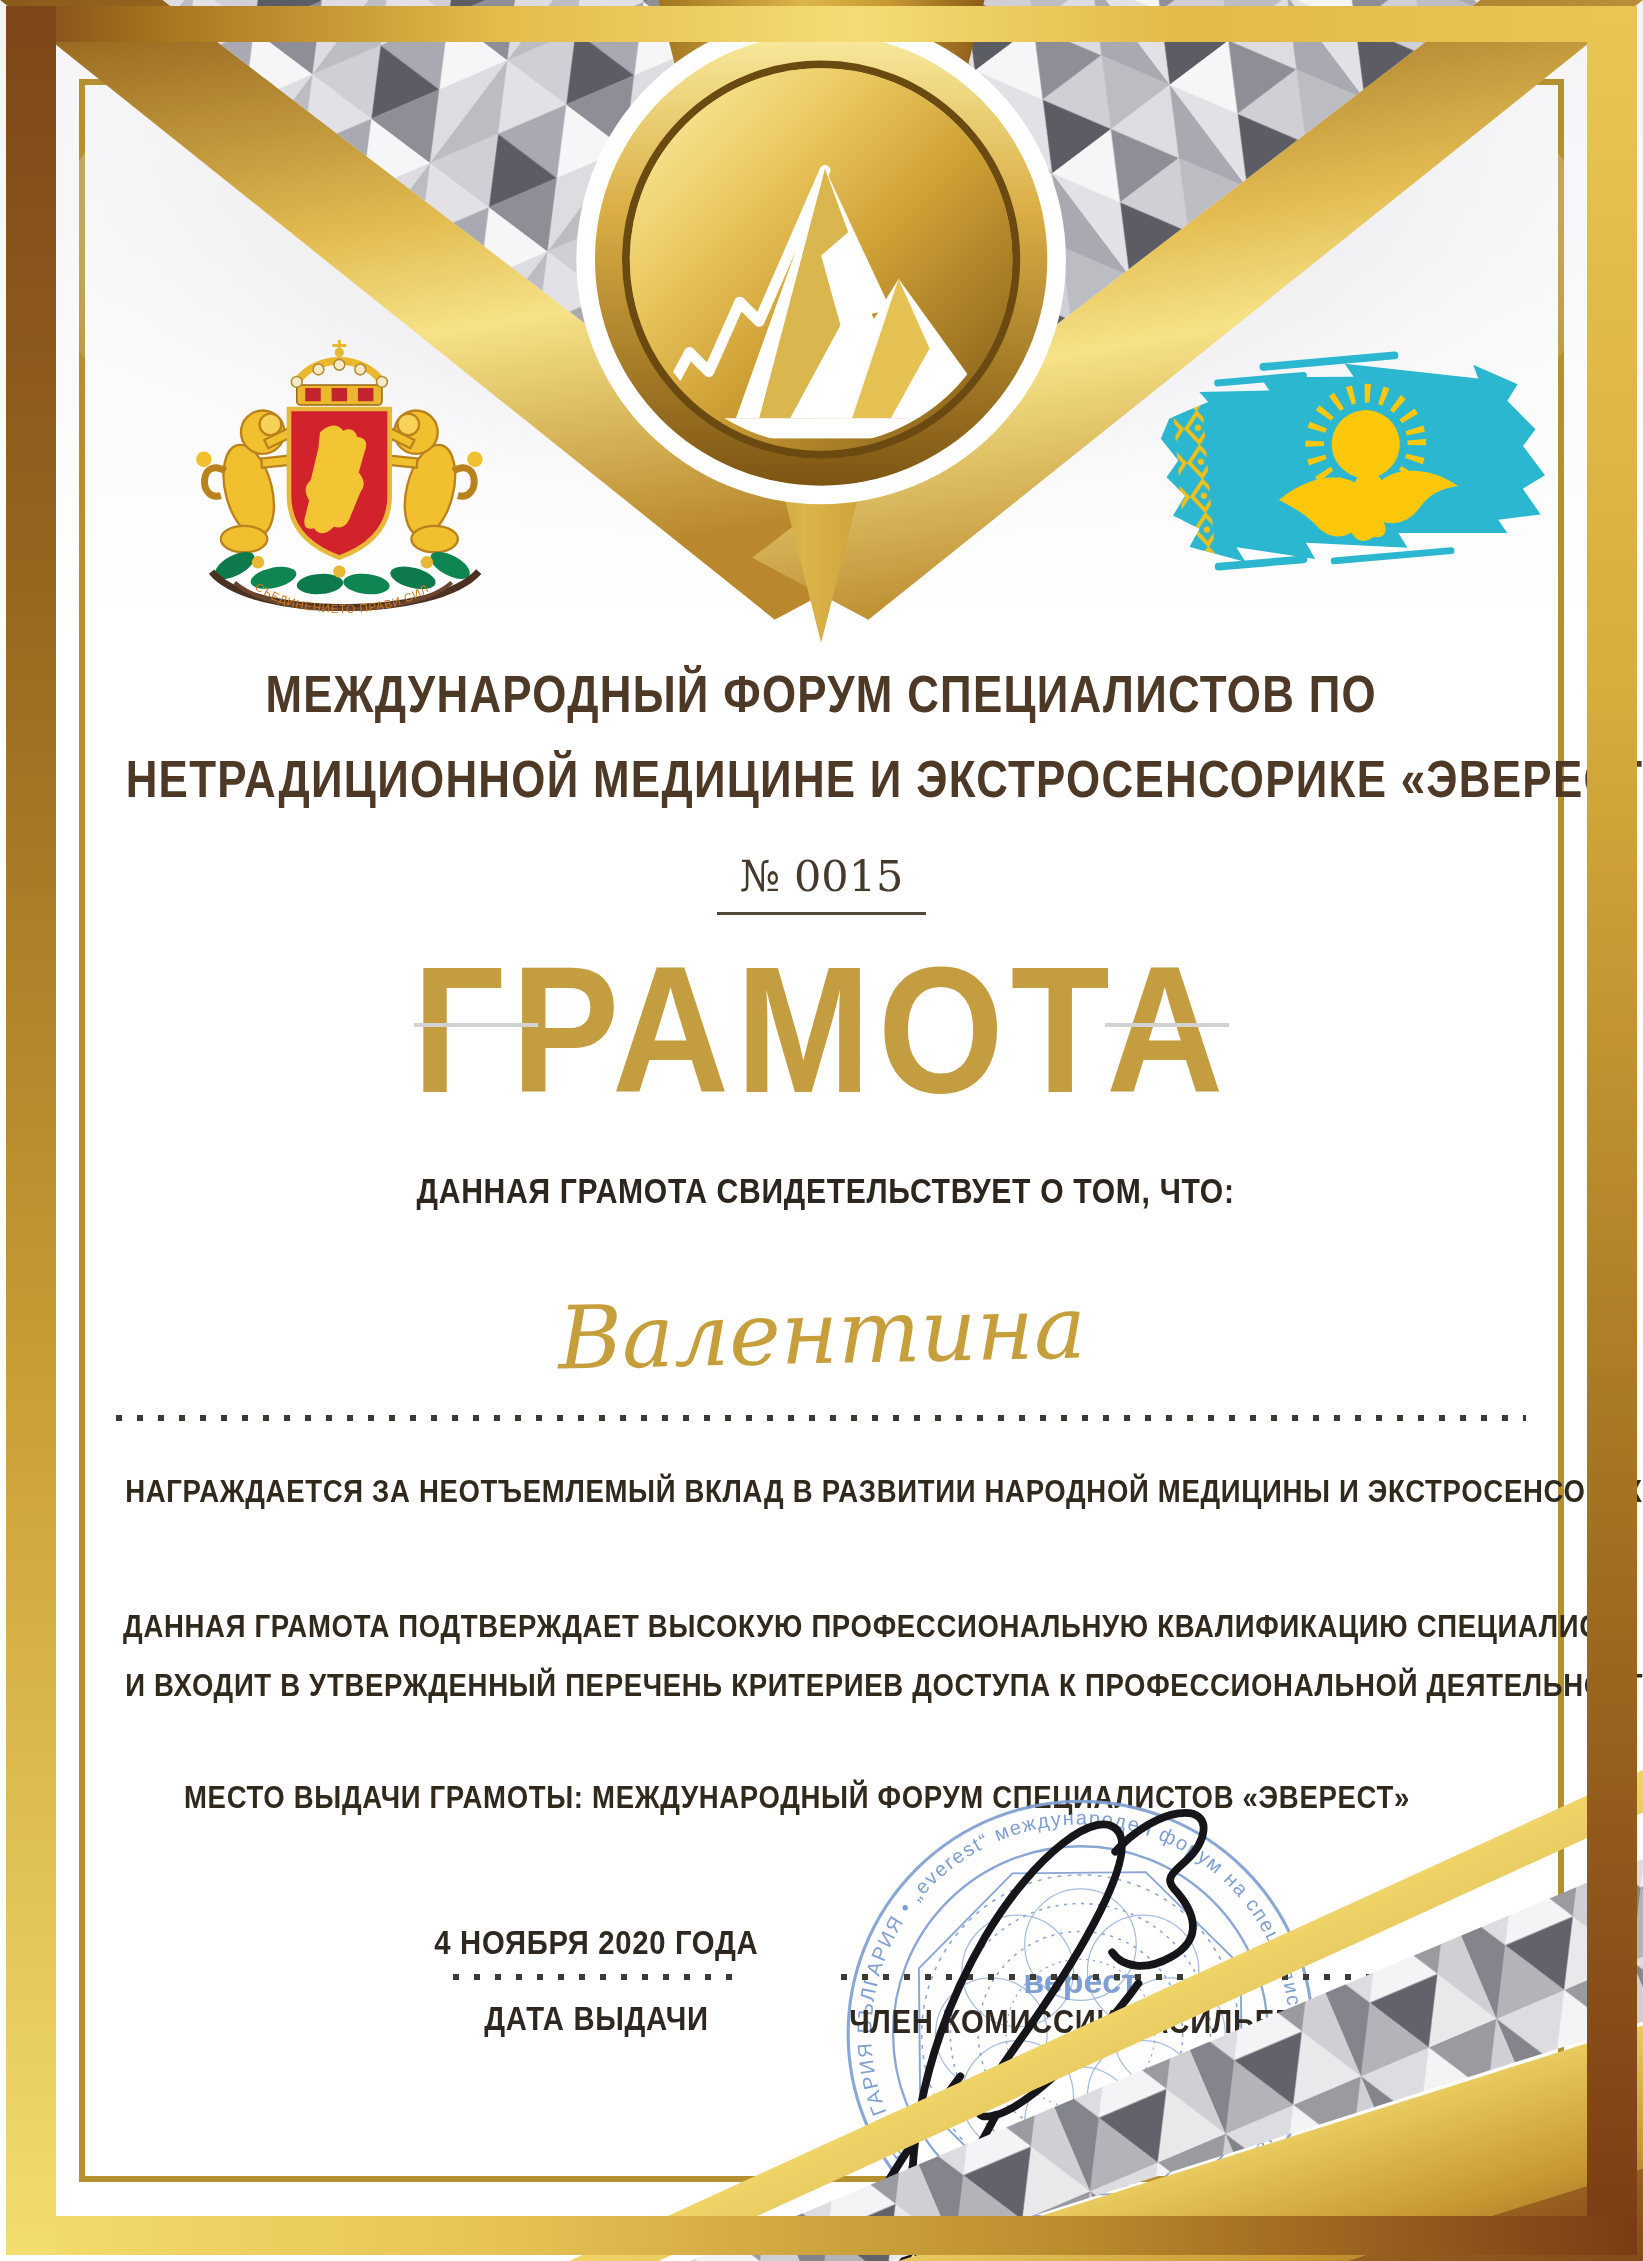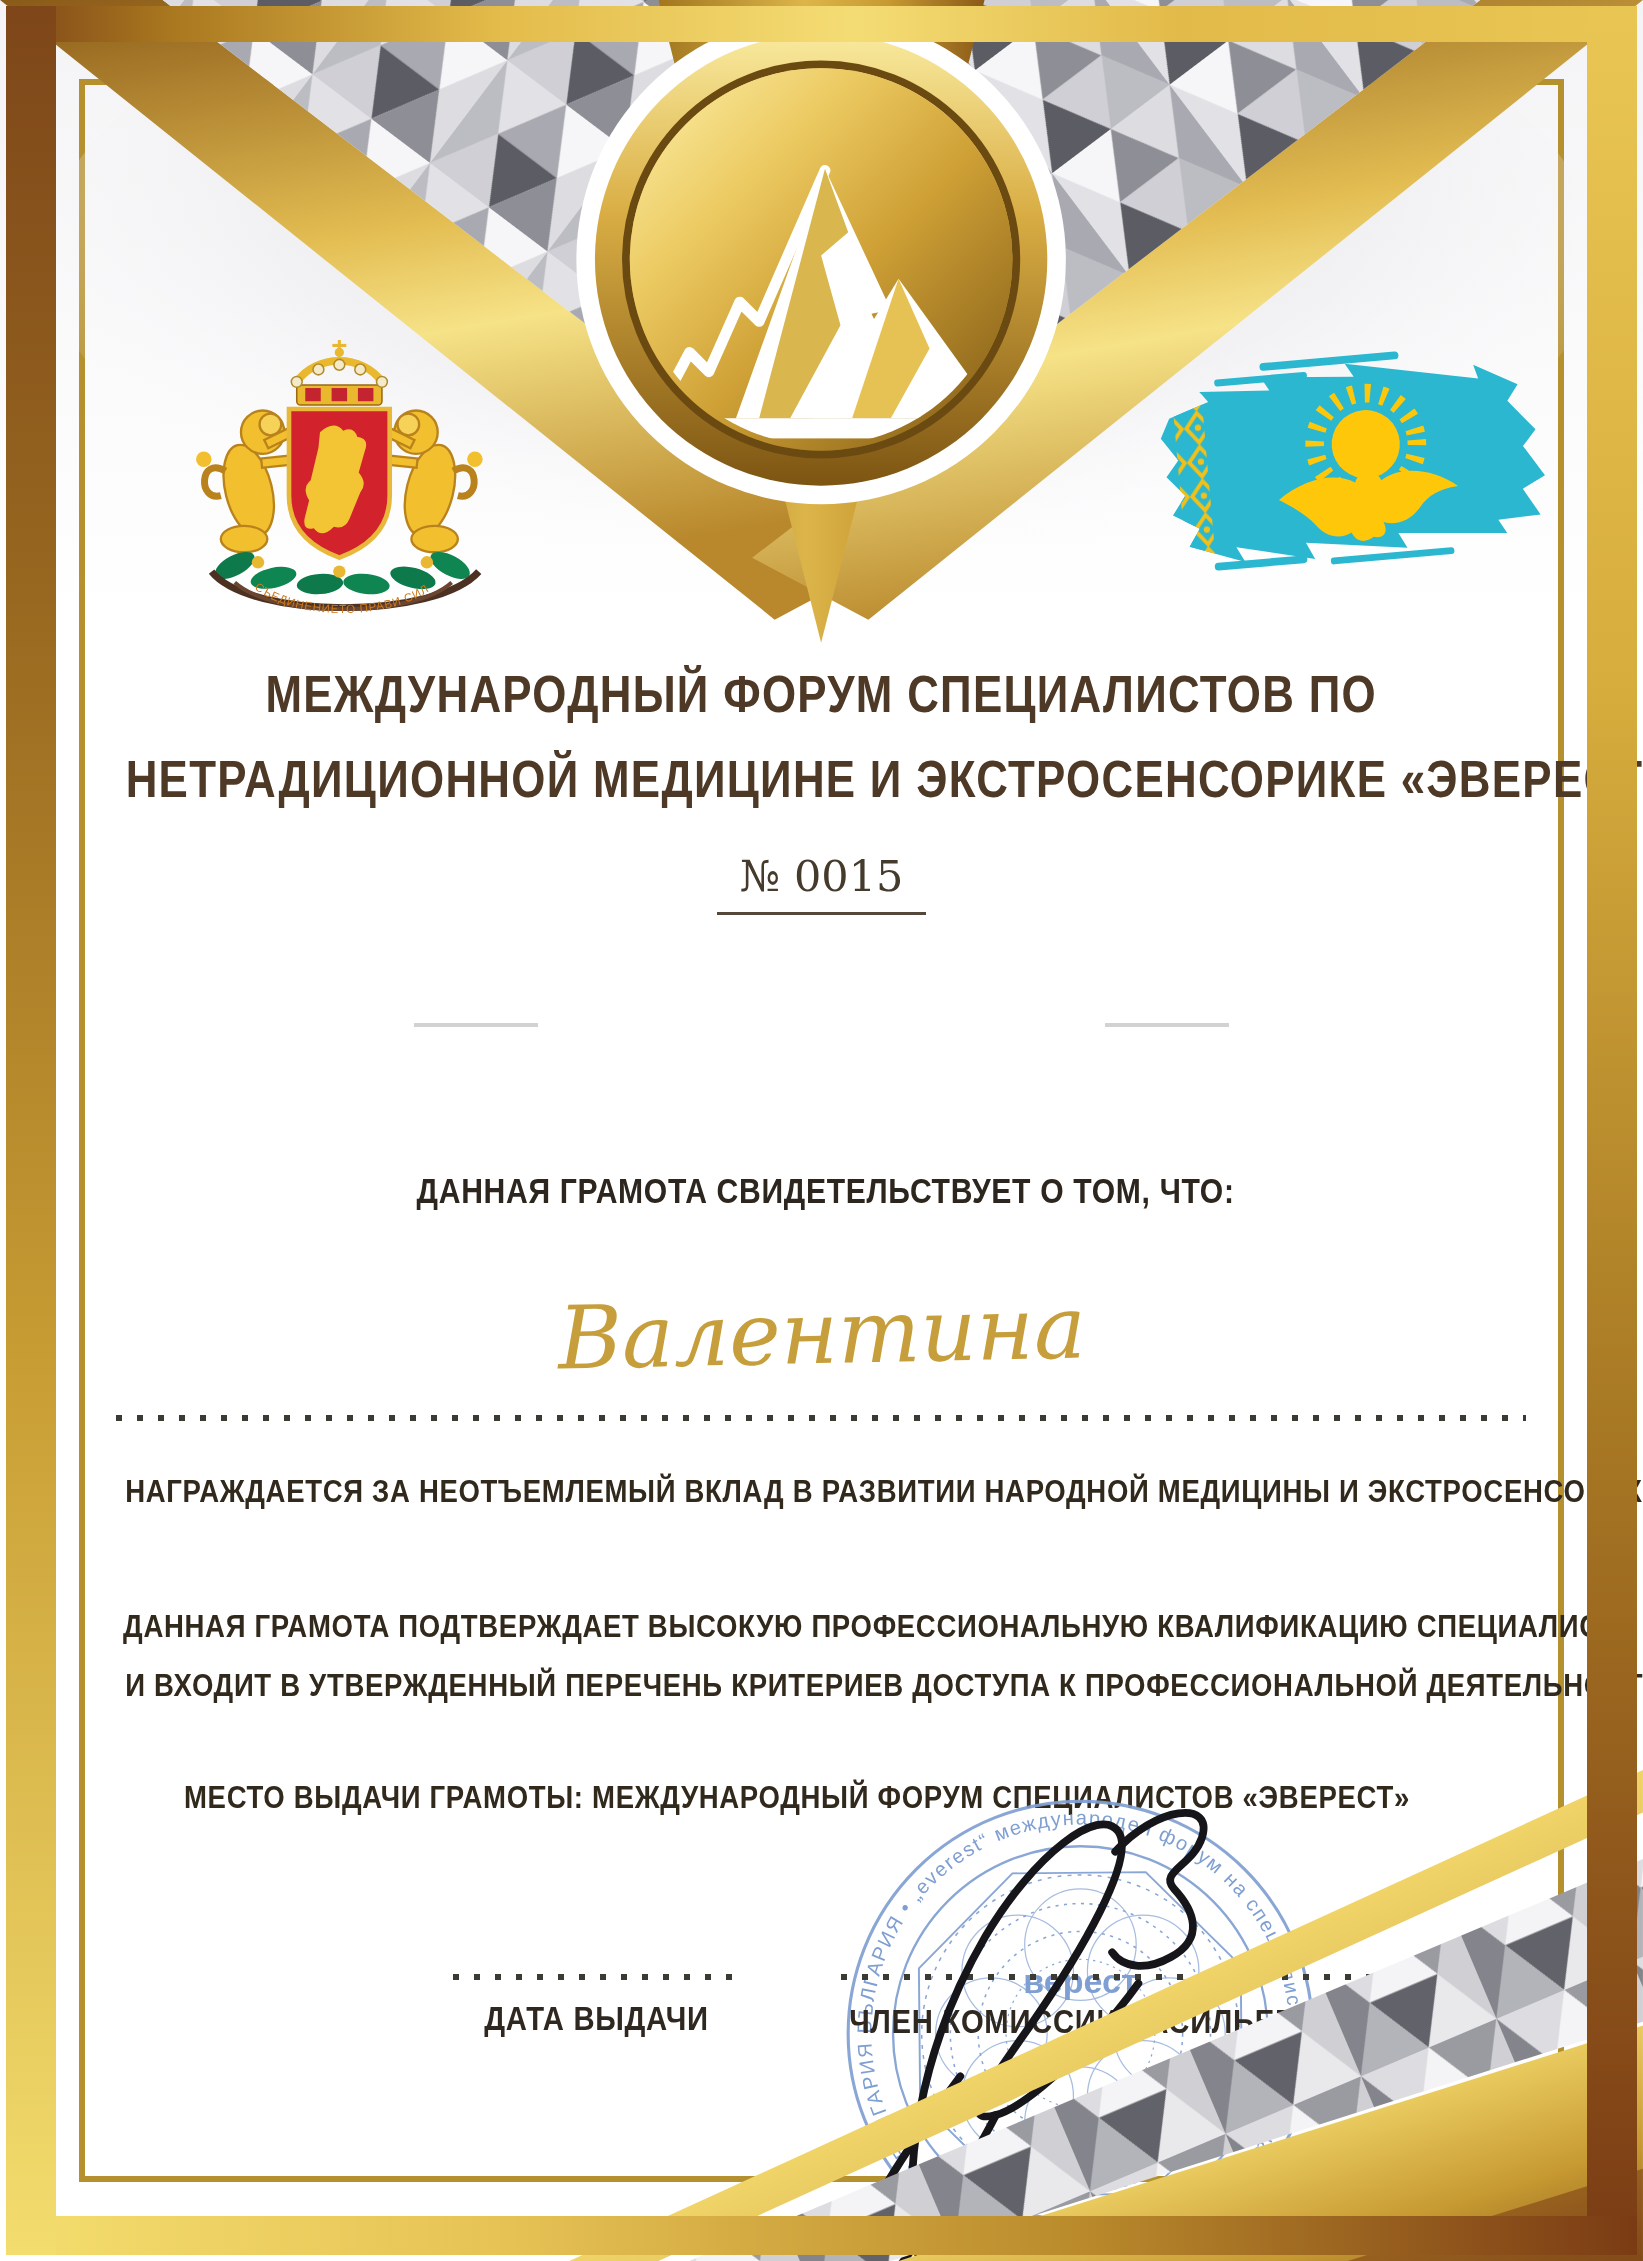--- a/index.html
+++ b/index.html
@@ -220,20 +220,23 @@
     <span class="title-line cond">МЕЖДУНАРОДНЫЙ ФОРУМ СПЕЦИАЛИСТОВ ПО</span>
   </div>
   <div class="abs ctr z20" style="top:750px;">
     <span class="title-line cond">НЕТРАДИЦИОННОЙ МЕДИЦИНЕ И ЭКСТРОСЕНСОРИКЕ «ЭВЕРЕСТ»</span>
   </div>
 
   <div class="abs ctr z20" style="top:851px;">
     <span class="cert-number"><span class="ul">№ 0015</span></span>
   </div>
 
+  <div class="abs ctr z20 heading" style="top:947px;">
+    <span class="cond">ГРАМОТА</span>
+  </div>
   <div class="abs side-dash z20" style="left:414px;top:1023px;width:124px;"></div>
   <div class="abs side-dash z20" style="left:1105px;top:1023px;width:124px;"></div>
 
   <div class="abs ctr z20" style="top:1171px;margin-left:8px;">
     <span class="statement cond">ДАННАЯ ГРАМОТА СВИДЕТЕЛЬСТВУЕТ О ТОМ, ЧТО:</span>
   </div>
 
   <div class="abs ctr z20" style="top:1282px;">
     <span class="name" style="display:inline-block;">Валентина</span>
   </div>
@@ -245,20 +248,23 @@
 
   <div class="abs ctr z20 para" style="top:1597px;">
     <div><span class="bodyline cond">ДАННАЯ ГРАМОТА ПОДТВЕРЖДАЕТ ВЫСОКУЮ ПРОФЕССИОНАЛЬНУЮ КВАЛИФИКАЦИЮ СПЕЦИАЛИСТА</span></div>
     <div><span class="bodyline cond">И ВХОДИТ В УТВЕРЖДЕННЫЙ ПЕРЕЧЕНЬ КРИТЕРИЕВ ДОСТУПА К ПРОФЕССИОНАЛЬНОЙ ДЕЯТЕЛЬНОСТИ</span></div>
   </div>
 
   <div class="abs z20" style="left:184px;top:1779px;">
     <span class="bodyline condL">МЕСТО ВЫДАЧИ ГРАМОТЫ: МЕЖДУНАРОДНЫЙ ФОРУМ СПЕЦИАЛИСТОВ «ЭВЕРЕСТ»</span>
   </div>
 
+  <div class="abs z20" style="left:325px;width:542px;top:1923px;text-align:center;">
+    <span class="small-label cond">4 НОЯБРЯ 2020 ГОДА</span>
+  </div>
   <div class="abs dots z20" style="left:453px;top:1974px;width:290px;"></div>
   <div class="abs z20" style="left:325px;width:542px;top:1999px;text-align:center;">
     <span class="small-label cond">ДАТА ВЫДАЧИ</span>
   </div>
 
   <svg class="abs z25" width="697" height="542" viewBox="1020 2300 900 700" style="left:790px;top:1782px;">
     <g stroke="#7f9fd2" fill="none" opacity=".92">
       <circle cx="1395" cy="2625" r="300" stroke-width="4"></circle>
       <circle cx="1395" cy="2625" r="242" stroke-width="3"></circle>
       <polygon points="1395,2400 1554,2466 1620,2625 1554,2784 1395,2850 1236,2784 1170,2625 1236,2466" stroke-width="2.5" transform="rotate(22 1395 2625)"></polygon>

